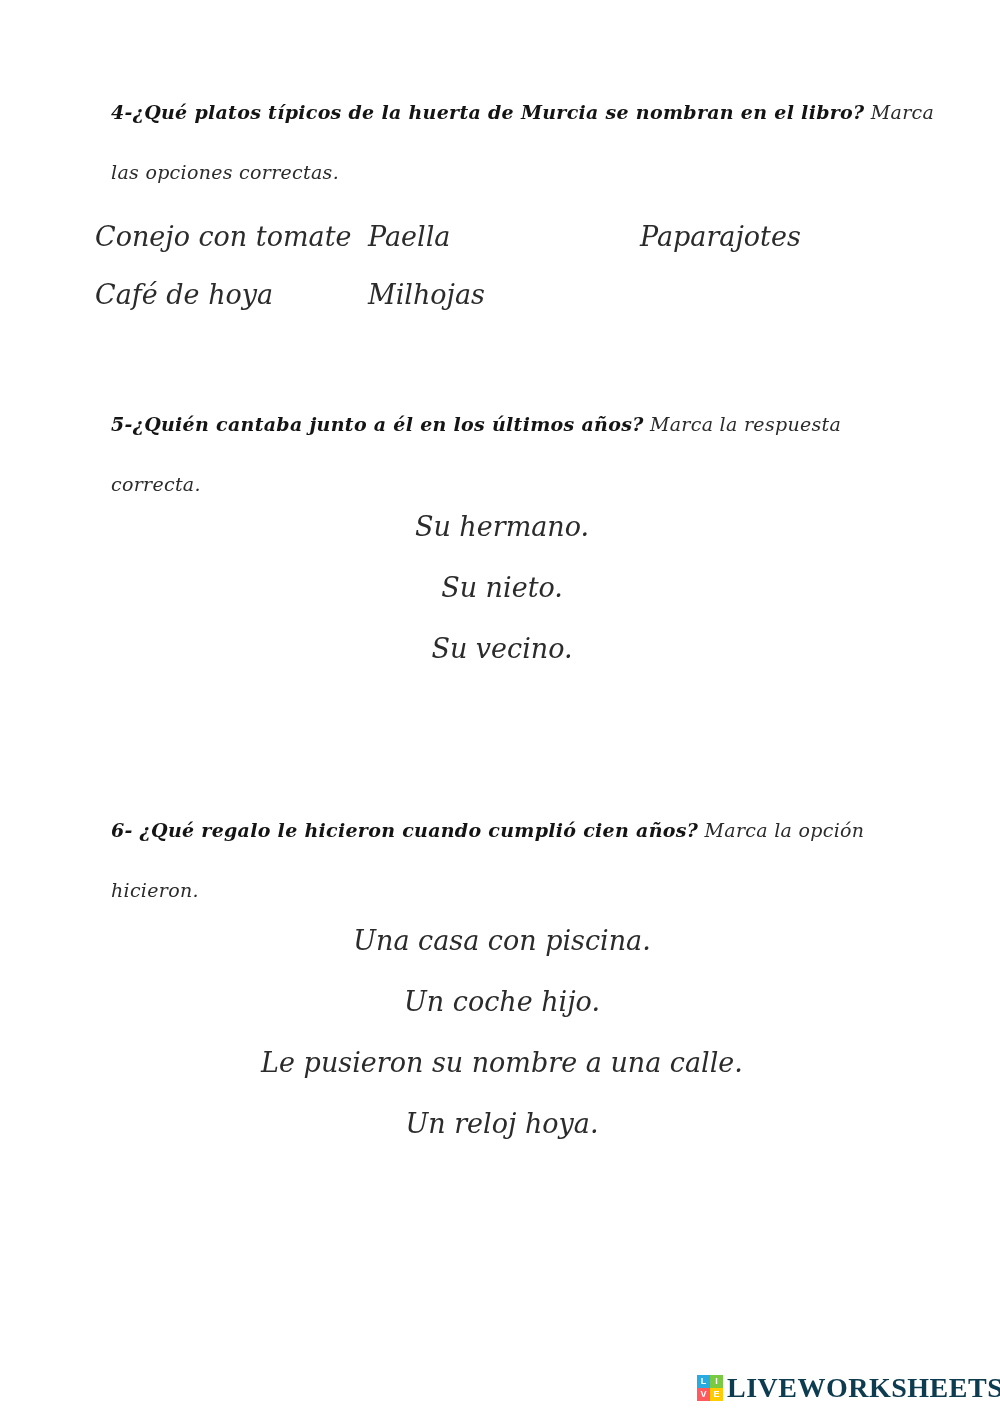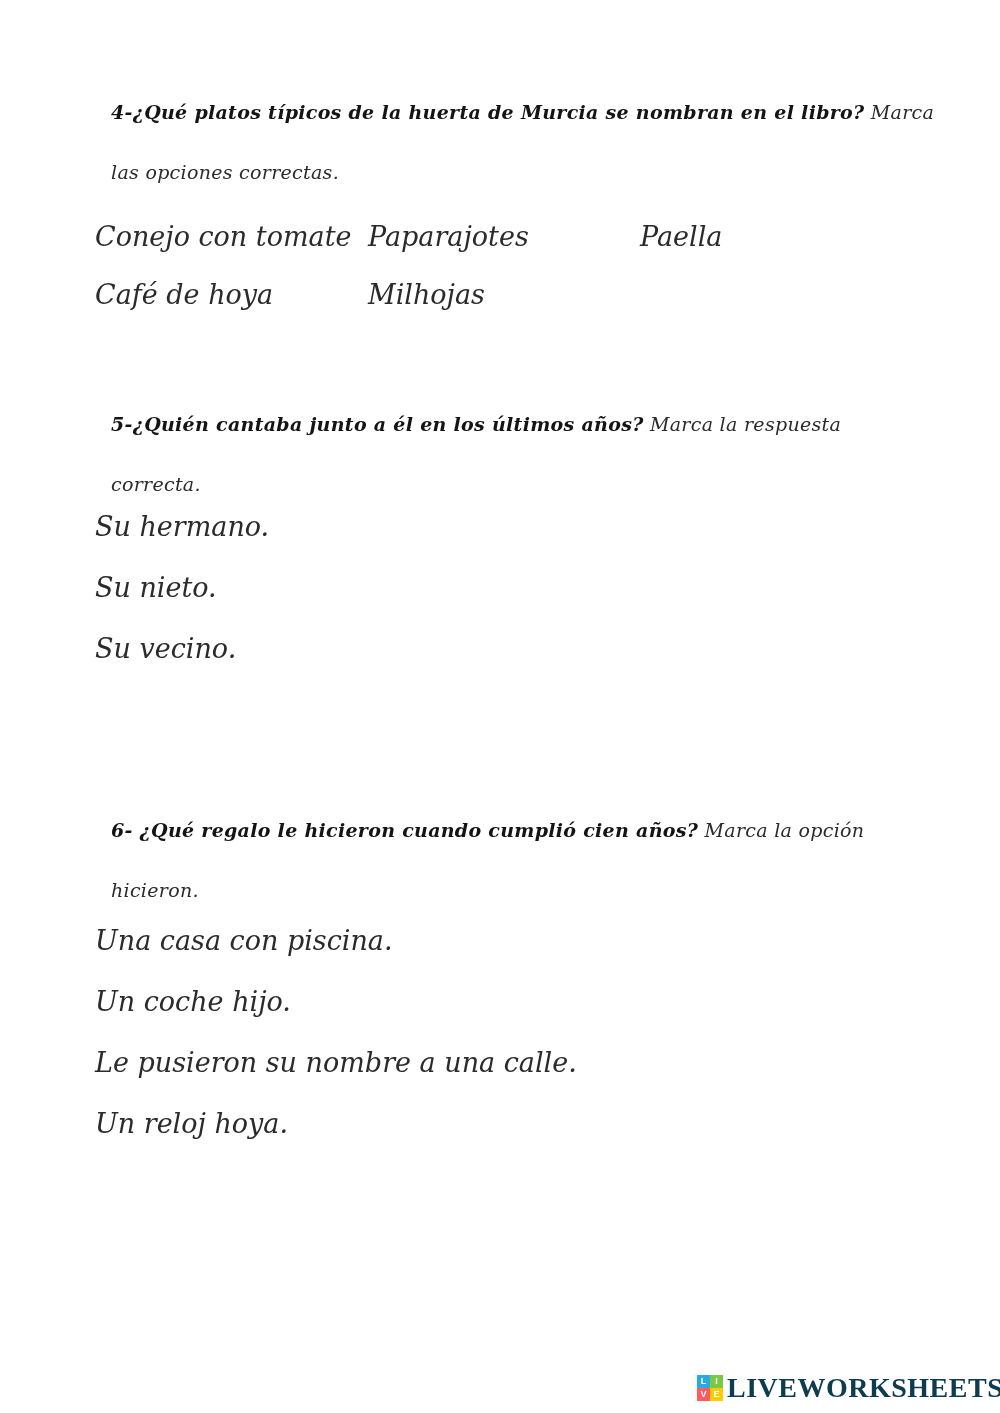--- a/index.html
+++ b/index.html
@@ -36,24 +36,25 @@
     display: grid;
     grid-template-columns: 273px 272px 1fr;
     font-size: 27px;
     line-height: 58px;
     color: #2b2b2b;
   }
   .options-grid .opt { cursor: pointer; }
 
   .options-list {
     position: absolute;
-    left: 95px;
+    left: 112px;
     width: 780px;
     font-size: 27px;
     color: #2b2b2b;
+    text-align: center;
   }
   .q5-options { top: 496px; }
   .q6-options { top: 910px; }
   .options-list .opt {
     line-height: 61px;
     height: 61px;
     cursor: pointer;
   }
 
   .footer-brand {
@@ -98,22 +99,22 @@
 <body>
 
 <div class="page">
 
   <div class="prompt q4-prompt">
     <span class="bold">4-¿Qué platos típicos de la huerta de Murcia se nombran en el libro?</span><span class="regular"> Marca las opciones correctas.</span>
   </div>
 
   <div class="options-grid">
     <div class="opt">Conejo con tomate</div>
+    <div class="opt">Paella</div>
     <div class="opt">Paparajotes</div>
-    <div class="opt">Paella</div>
     <div class="opt">Café de hoya</div>
     <div class="opt">Milhojas</div>
   </div>
 
   <div class="prompt q5-prompt">
     <span class="bold">5-¿Quién cantaba junto a él en los últimos años?</span><span class="regular"> Marca la respuesta correcta.</span>
   </div>
 
   <div class="options-list q5-options">
     <div class="opt">Su hermano.</div>

